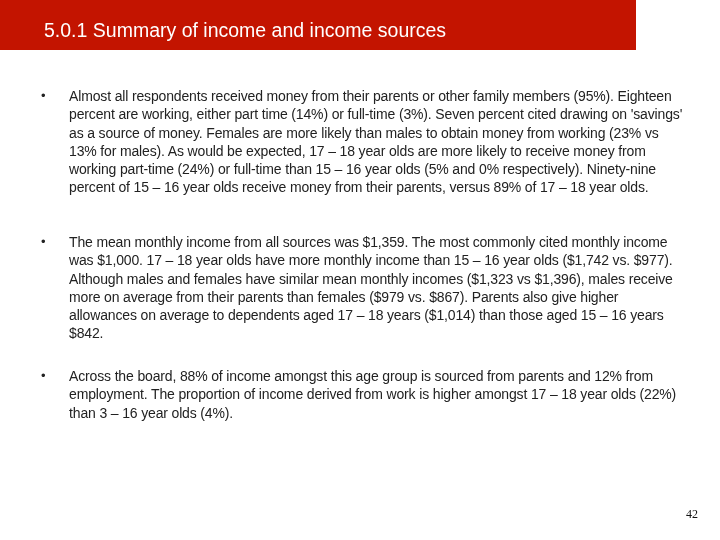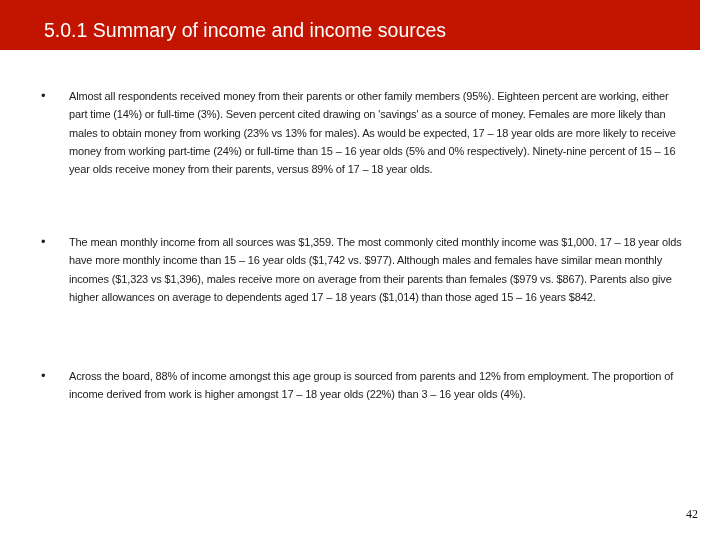--- a/index.html
+++ b/index.html
@@ -1,35 +1,35 @@
 <!DOCTYPE html>
 <html><head>
   <meta charset="utf-8">
   <style>
     html, body { margin: 0; padding: 0; }
     body {
       width: 720px; height: 540px; background: #ffffff; position: relative; overflow: hidden;
       font-family: "Liberation Sans", sans-serif; color: #222222;
     }
     .header {
-      position: absolute; left: 0; top: 0; width: 700px; height: 50px;
+      position: absolute; left: 0; top: 0; width: 636px; height: 50px;
       background: #c31400;
     }
     .header-title {
       position: absolute; left: 44px; top: 19px;
       font-size: 19.5px; color: #ffffff; letter-spacing: 0px; white-space: nowrap;
     }
     .bullets { position: absolute; left: 0; top: 0; width: 720px; }
     .bullet-item { position: absolute; left: 0; width: 720px; }
     .bullet-dot {
       position: absolute; left: 41px; top: 0px; font-size: 13px; line-height: 18.2px; color: #222;
     }
     .bullet-text {
       position: absolute; left: 69px; width: 620px;
-      font-size: 11px; line-height: 18.3px; color: #222; letter-spacing: -0.15px;
+      font-size: 14px; line-height: 18.3px; color: #222; letter-spacing: -0.15px;
     }
     .page-number {
       position: absolute; left: 686px; top: 507px; font-size: 12px; color: #111;
       font-family: "Liberation Serif", serif;
       text-align: right;
     }
   </style>
 </head>
 <body>
 

